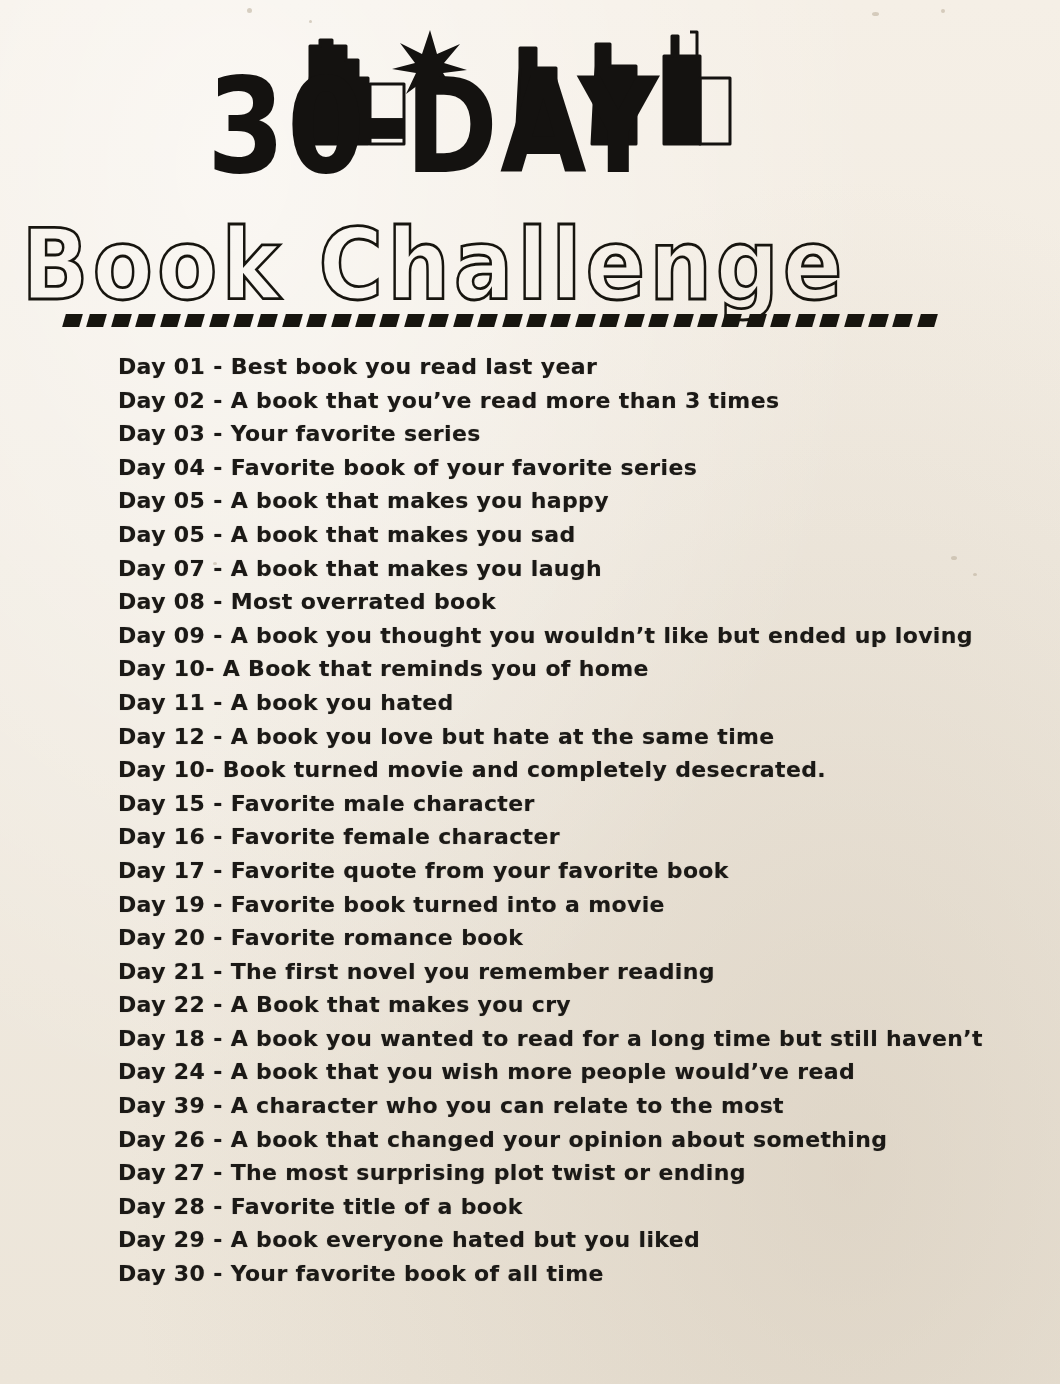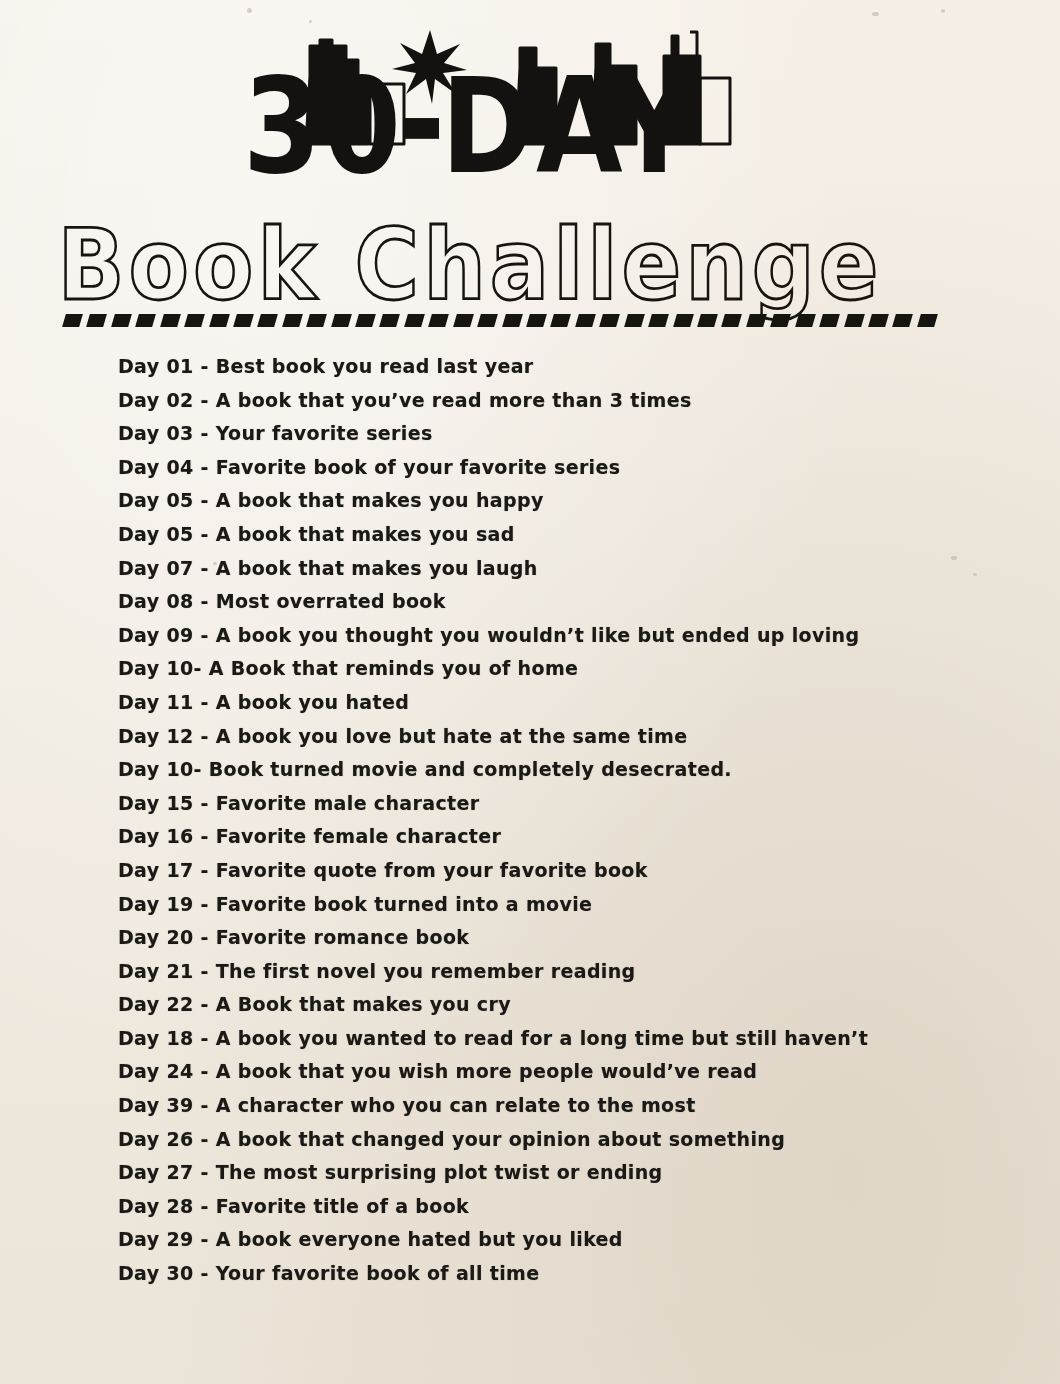--- a/index.html
+++ b/index.html
@@ -36,21 +36,20 @@
     inset: 0;
   }
 
   
   .title-wrap {
     position: absolute;
     top: 18px;
     left: 0;
     width: 868px;
     text-align: center;
-    padding-left: 36px;
   }
 
   .skyline {
     position: absolute;
     top: 26px;
     left: 0;
     width: 1060px;
     height: 130px;
     pointer-events: none;
   }
@@ -114,21 +113,21 @@
   
   .list {
     position: absolute;
     top: 350px;
     left: 118px;
     width: 880px;
   }
   .list-item {
     font-family: "DejaVu Sans", sans-serif;
     font-weight: 700;
-    font-size: 19px;
+    font-size: 22px;
     letter-spacing: 0.35px;
     color: #1b1916;
     line-height: 33.6px;
     white-space: nowrap;
     text-shadow: 0 0 1px rgba(30,28,24,0.35);
   }
 </style>
 </head>
 <body>
 

